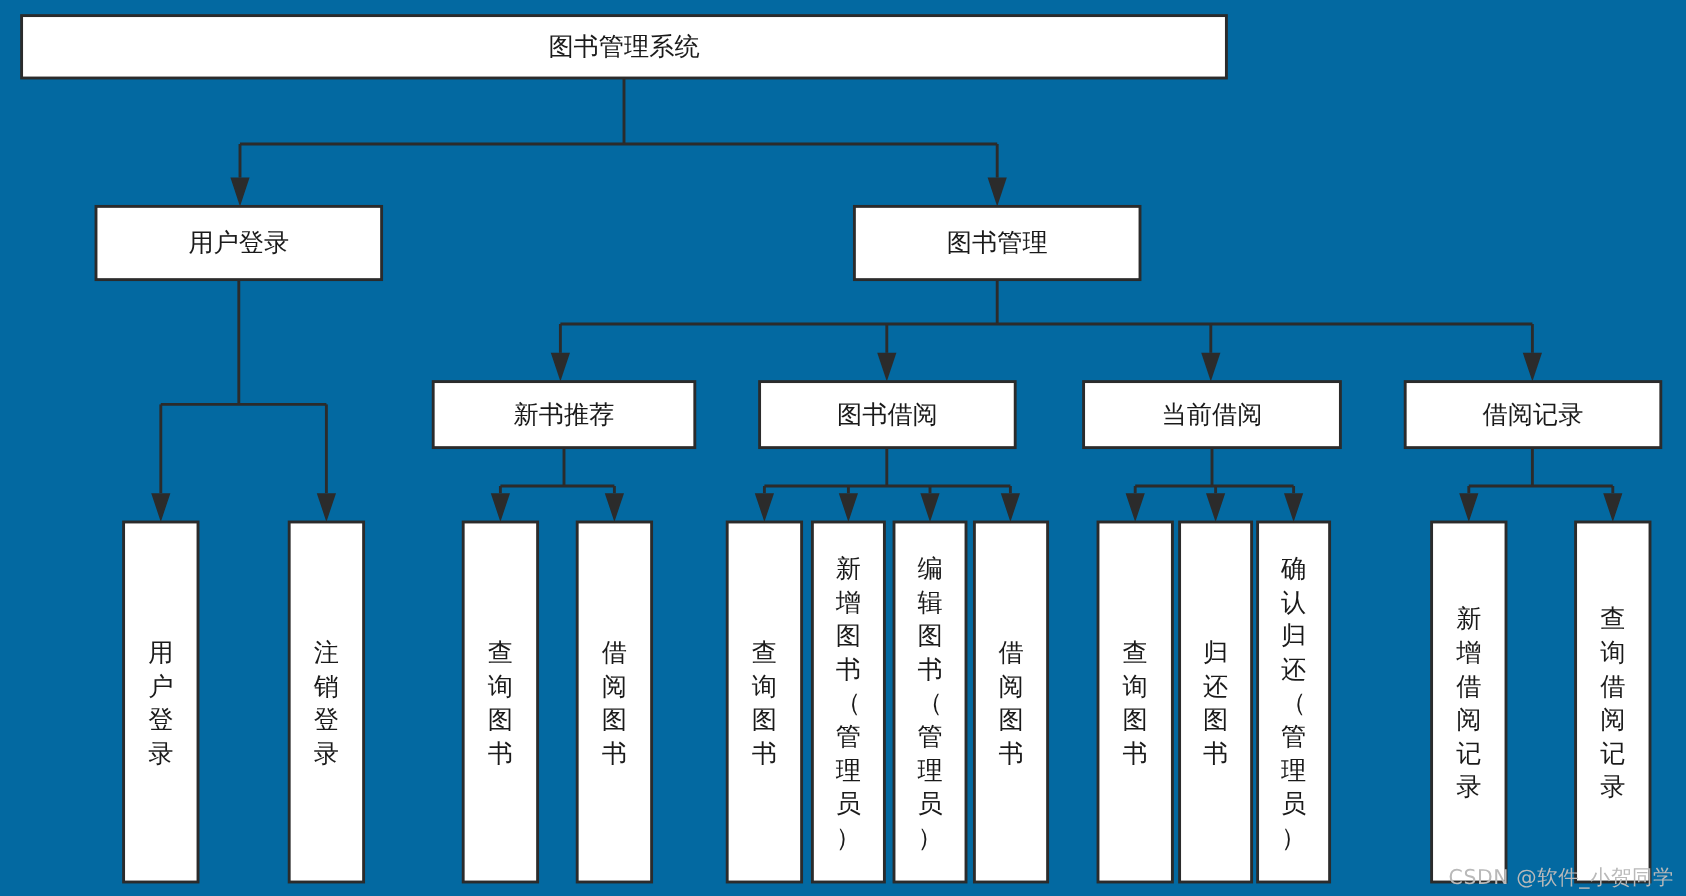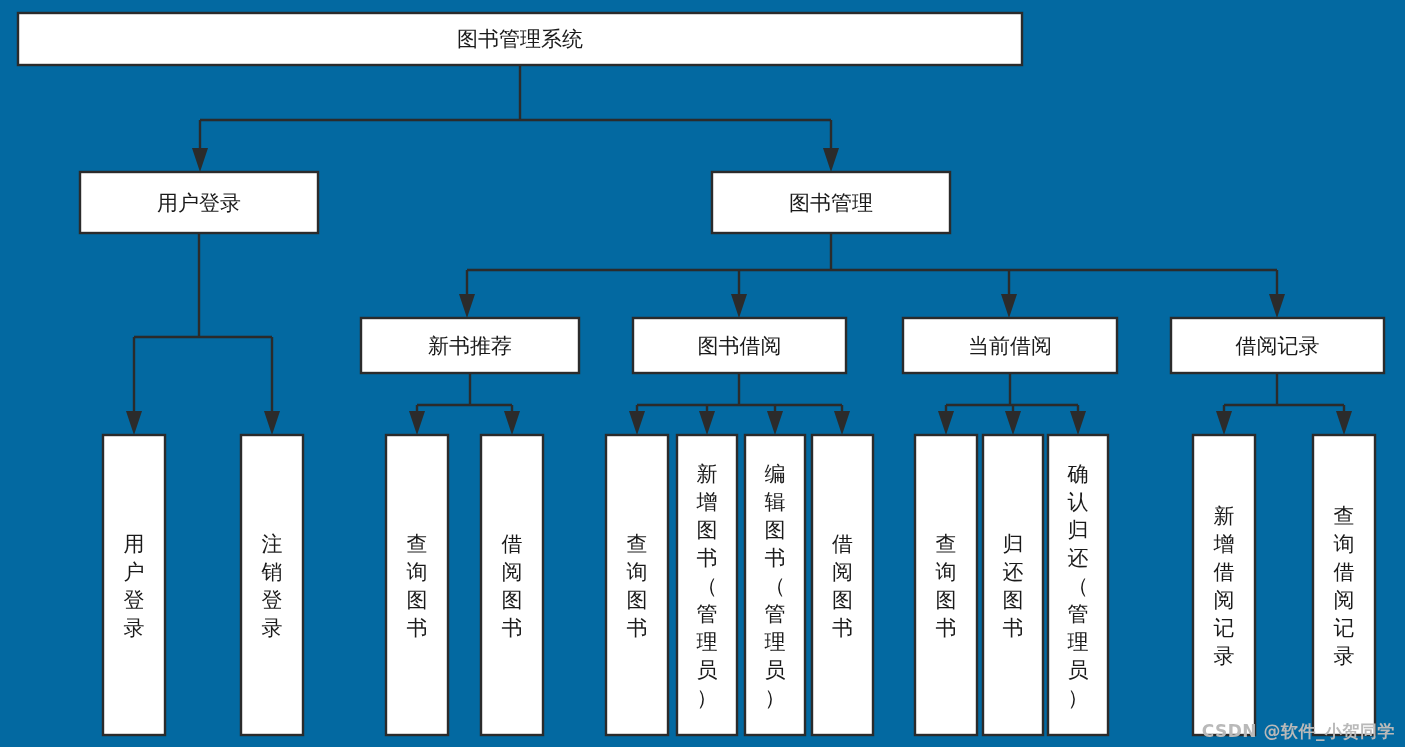--- a/index.html
+++ b/index.html
@@ -58,21 +58,20 @@
   .watermark-text {
     position: absolute;
     right: 10px;
     bottom: 4px;
     font-family: "DejaVu Sans", "Liberation Sans", sans-serif;
     font-size: 17px;
     color: #b9b9b9;
     white-space: nowrap;
     letter-spacing: 0.5px;
     pointer-events: none;
-    font-weight: bold;
   }
 </style>
 </head>
 <body>
 
 <div id="diagram-root">
   <svg id="diagram-canvas" viewBox="0 0 1405 747">
     <g id="edges-layer">
         <g>
           <line x1="520" y1="65" x2="520" y2="120" class="connector"></line>

